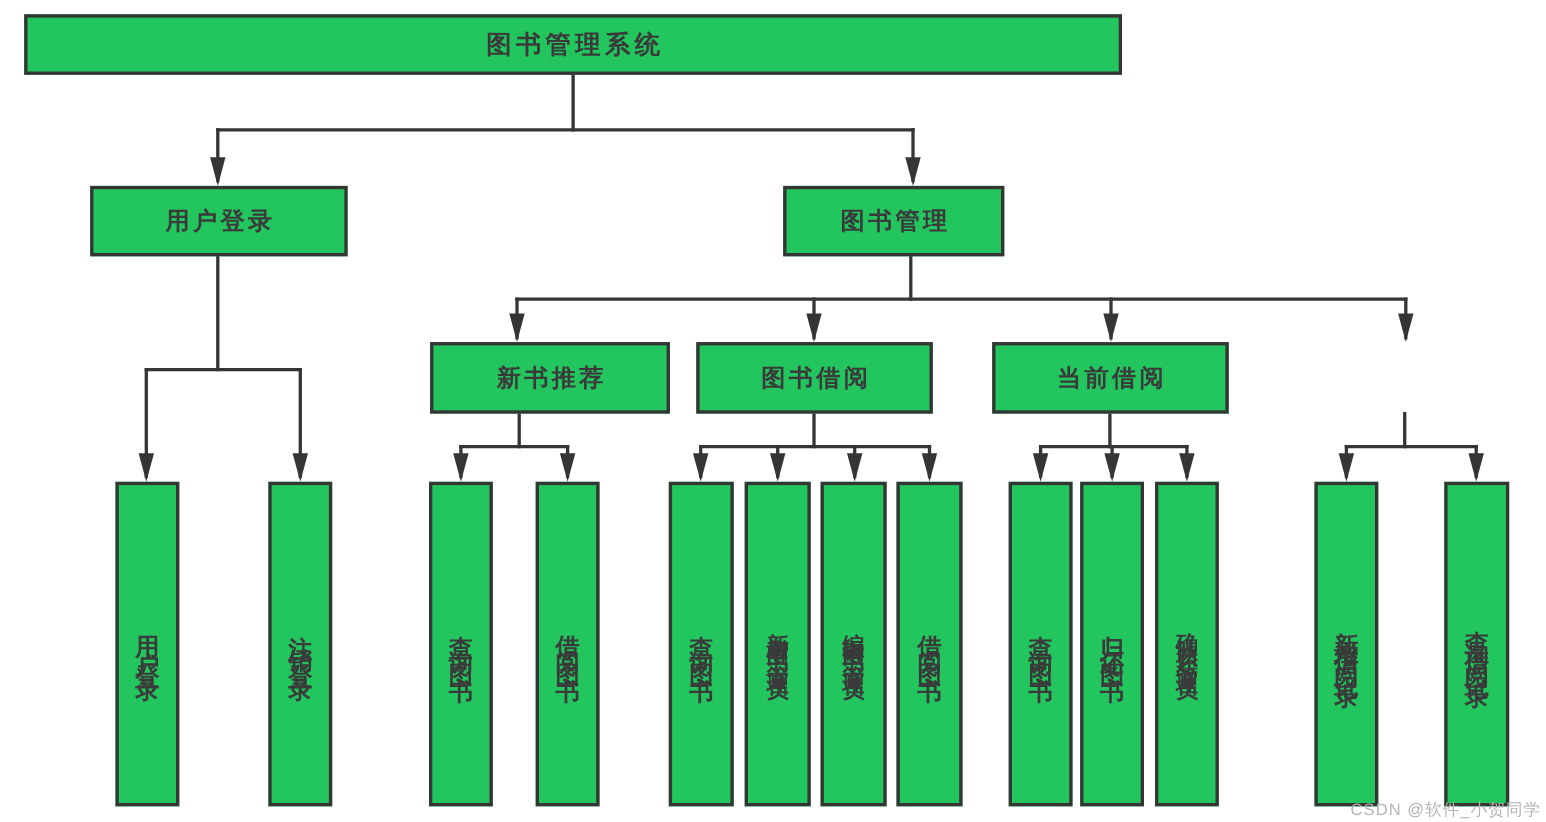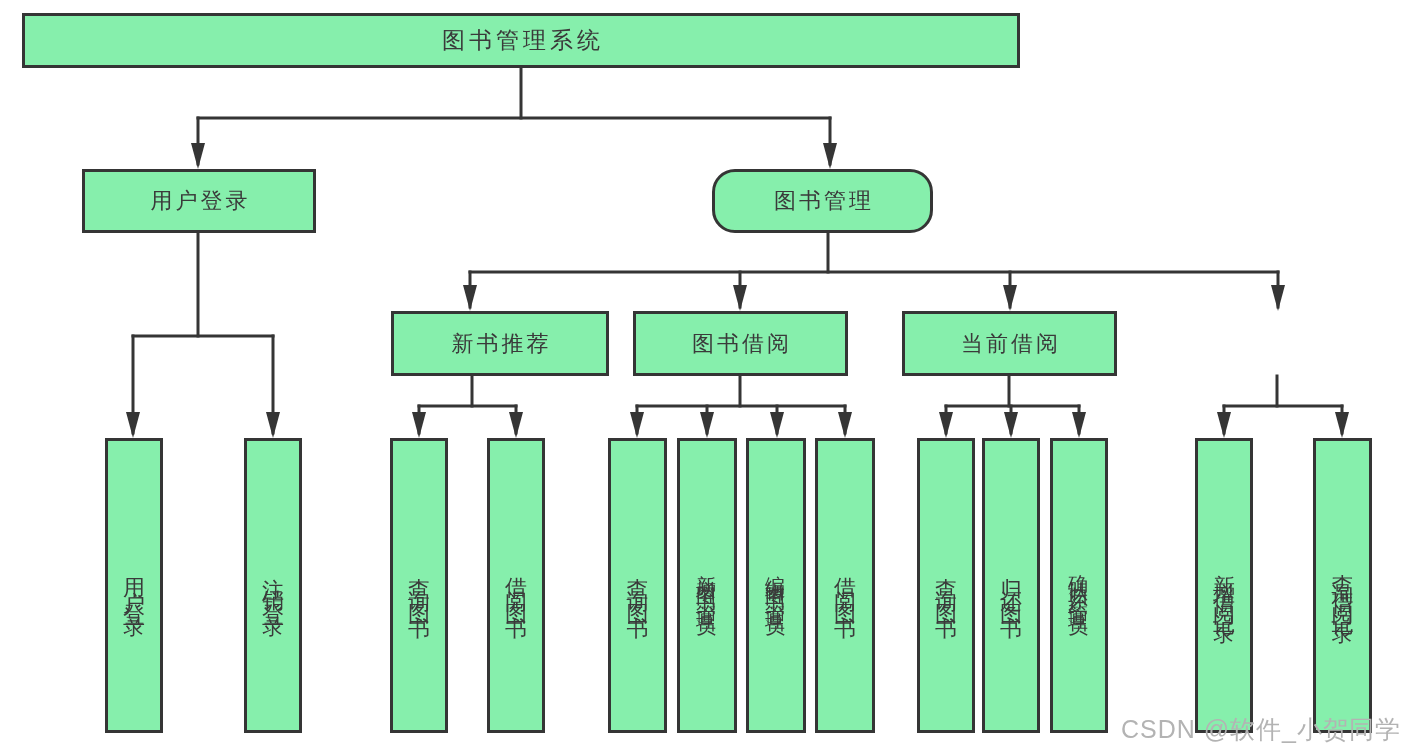--- a/index.html
+++ b/index.html
@@ -14,26 +14,27 @@
   svg.connectors {
     position: absolute;
     left: 0; top: 0;
     width: 1405px; height: 747px;
     z-index: 1;
   }
   .node {
     position: absolute;
     box-sizing: border-box;
     border: 3px solid #353535;
-    background: #86efac;
+    background: #22c55e;
     color: #3a3a3a;
     display: flex;
     align-items: center;
     justify-content: center;
     z-index: 2;
+    font-weight: bold;
   }
   .h-node {
     font-size: 22px;
     letter-spacing: 3px;
     text-indent: 3px;
     white-space: nowrap;
   }
   .title-node {
     font-size: 23px;
     letter-spacing: 4px;
@@ -47,21 +48,21 @@
   }
   .chars-4 { letter-spacing: 13px; }
   .chars-6 { letter-spacing: 10px; }
   .chars-9 { letter-spacing: 6px; font-size: 20px; }
   .watermark {
     position: absolute;
     right: 4px;
     bottom: 1px;
     z-index: 5;
     color: #b3b3b3;
-    font-size: 25px;
+    font-size: 15px;
     letter-spacing: 1px;
     white-space: nowrap;
   }
 </style>
 </head>
 <body>
 
 <div class="canvas">
 
   <svg class="connectors" viewBox="0 0 1405 747" xmlns="http://www.w3.org/2000/svg">
@@ -136,21 +137,21 @@
       <use href="#arrow" x="1011" y="438"></use>
       <use href="#arrow" x="1079" y="438"></use>
       <use href="#arrow" x="1224" y="438"></use>
       <use href="#arrow" x="1342" y="438"></use>
     </g>
   </svg>
 
   <div class="node h-node title-node" style="left:22px; top:13px; width:998px; height:55px;">图书管理系统</div>
 
   <div class="node h-node" style="left:82px; top:169px; width:234px; height:64px;">用户登录</div>
-  <div class="node h-node" style="left:712px; top:169px; width:221px; height:64px;border-radius:23px;">图书管理</div>
+  <div class="node h-node" style="left:712px; top:169px; width:201px; height:64px;">图书管理</div>
 
   <div class="node h-node" style="left:363px; top:311px; width:218px; height:65px;margin-left:28px;">新书推荐</div>
   <div class="node h-node" style="left:633px; top:311px; width:215px; height:65px;">图书借阅</div>
   <div class="node h-node" style="left:902px; top:311px; width:215px; height:65px;">当前借阅</div>
 
   <div class="node v-node chars-4" style="left:105px; top:438px; width:58px; height:295px;">用户登录</div>
   <div class="node v-node chars-4" style="left:244px; top:438px; width:58px; height:295px;">注销登录</div>
 
   <div class="node v-node chars-4" style="left:390px; top:438px; width:58px; height:295px;">查询图书</div>
   <div class="node v-node chars-4" style="left:487px; top:438px; width:58px; height:295px;">借阅图书</div>

